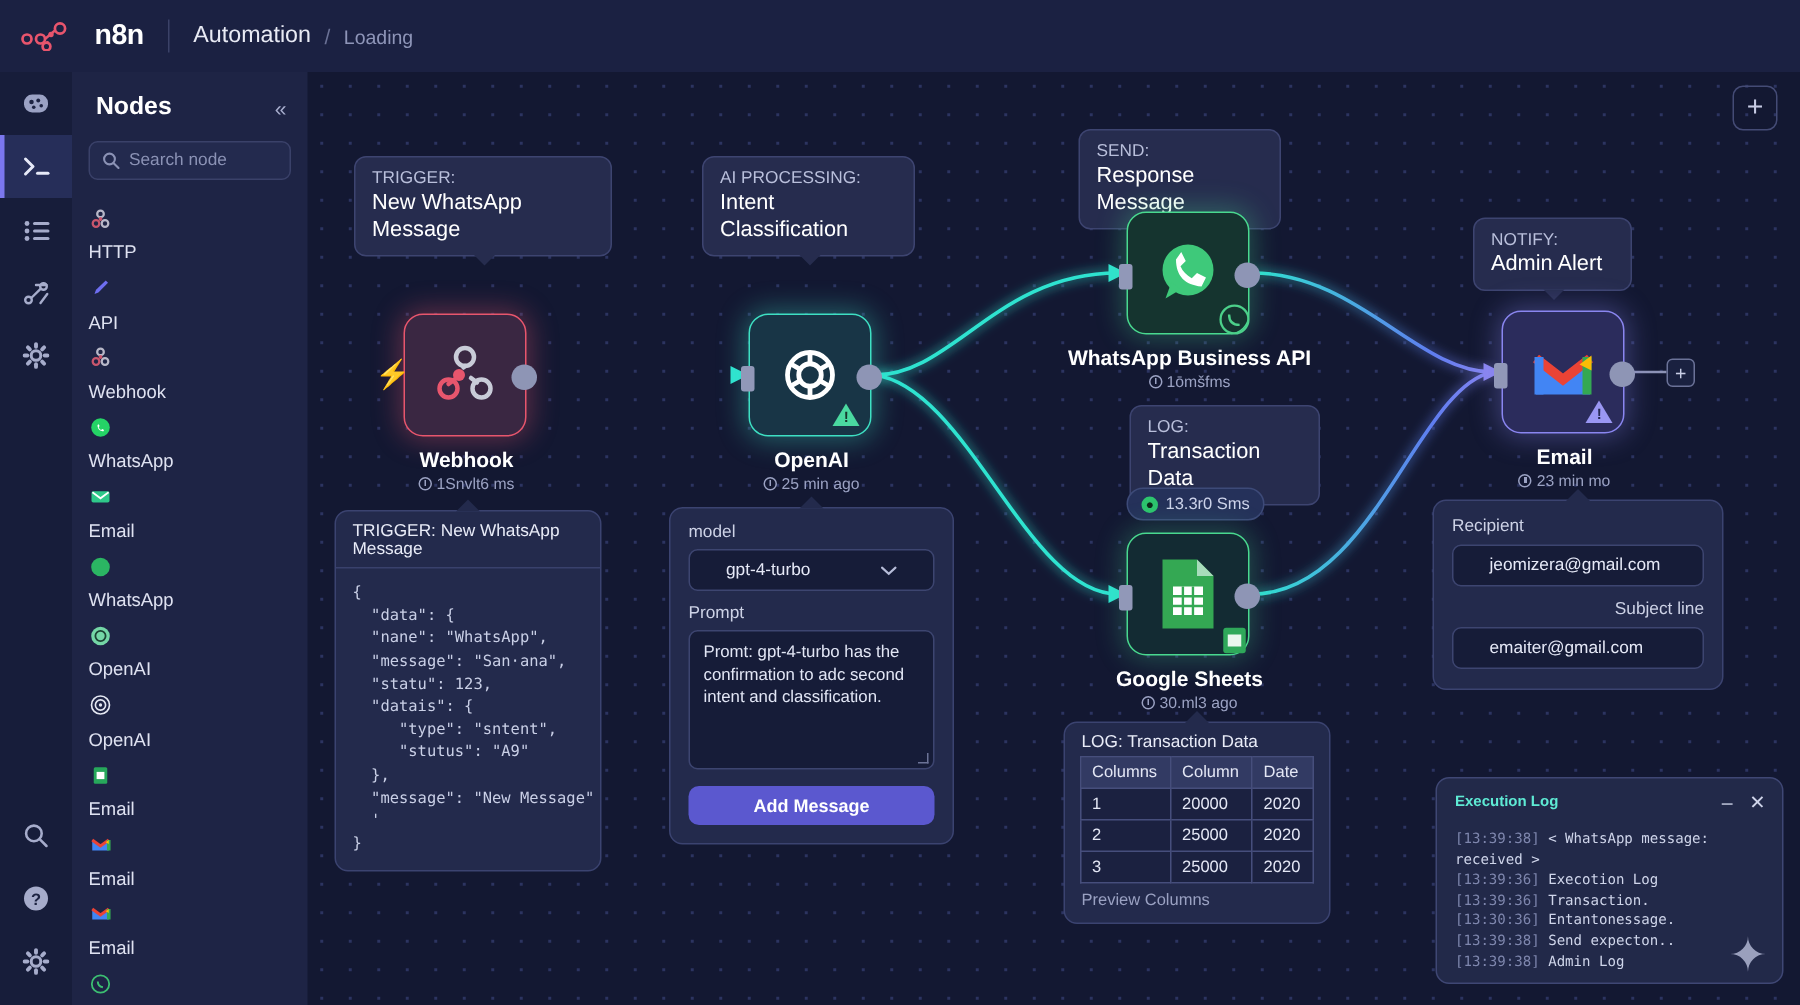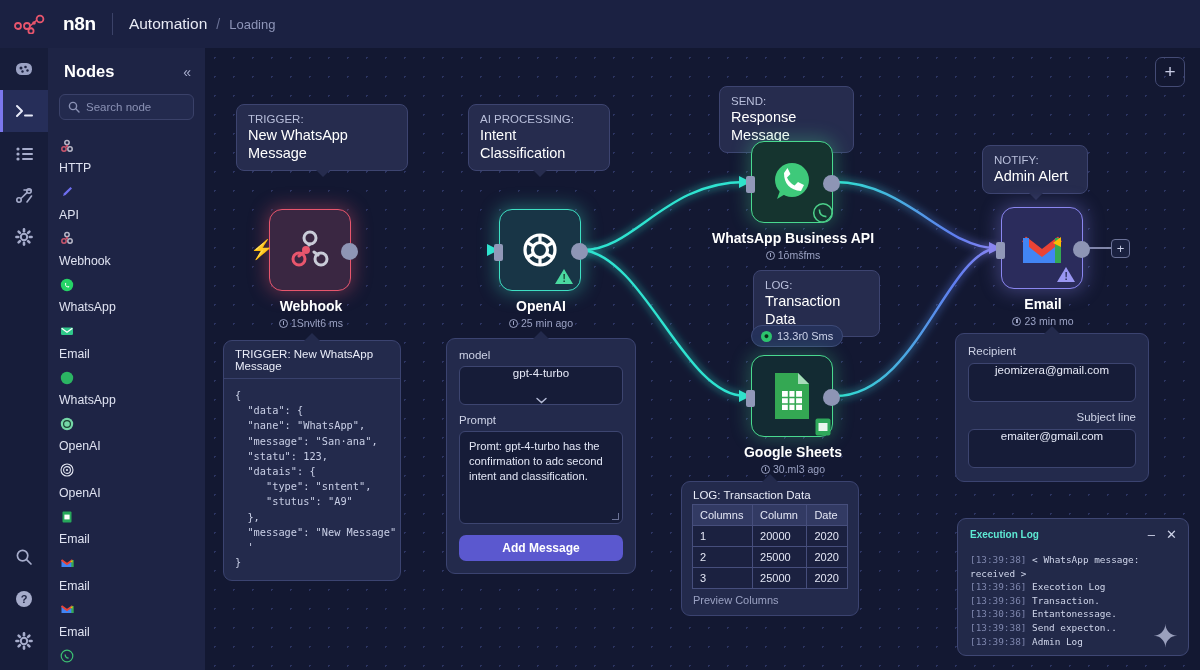--- a/index.html
+++ b/index.html
@@ -177,22 +177,22 @@
   }
   .dp-head { color: #e9ecf8; font-size: 11.5px; padding: 7px 10px 6px 11px; border-bottom: 1px solid #39416c; }
   .json-body {
     font-family: "DejaVu Sans Mono", monospace; font-size: 10.3px; line-height: 15.2px;
     color: #c9cfe6; padding: 9px 11px 10px 11px; white-space: pre;
   }
 
   .field-label { color: #cdd2e6; font-size: 11.5px; }
   .field-box {
     background: #161c38; border: 1px solid #3d4570; border-radius: 6px;
-    height: 39px; display: flex; align-items: center; justify-content: space-between;
-    padding: 0 24px; color: #e6e9f7; font-size: 11.5px; flex-direction: column;
+    height: 28px; display: flex; align-items: center; justify-content: space-between;
+    padding: 0 24px; color: #e6e9f7; font-size: 11.5px;
   }
   .textarea-box {
     background: #161c38; border: 1px solid #3d4570; border-radius: 6px;
     padding: 7px 9px; color: #e2e6f5; font-size: 11.2px; line-height: 15px; position: relative;
   }
   .ta-resize { position: absolute; right: 3px; bottom: 3px; width: 7px; height: 7px; border-right: 1.2px solid #6b7296; border-bottom: 1.2px solid #6b7296; }
   .primary-btn {
     background: #5b58cf; border-radius: 7px; height: 26px; color: #fff; font-size: 12px; font-weight: bold;
     display: flex; align-items: center; justify-content: center;
   }
@@ -719,21 +719,21 @@
       <div class="field-label" style="margin-top:9px;">Prompt</div>
       <div class="textarea-box" style="margin-top:5px; height:93px;">
         <span>Promt: gpt-4-turbo has the confirmation to adc second intent and classification.</span>
         <span class="ta-resize"></span>
       </div>
       <div class="primary-btn" style="margin-top:11px;">
         <span>Add Message</span>
       </div>
     </div>
 
-    <div class="dpanel notch" style="left:476px; top:433px; width:178px; padding-bottom:2px;">
+    <div class="dpanel notch" style="left:504px; top:433px; width:178px; padding-bottom:2px;">
       <div class="dp-head" style="border-bottom:none; padding-bottom:3px;">LOG: Transaction Data</div>
       <div style="padding:0 10px;">
         <table class="tbl">
           <tbody>
               <tr>
             <th>Columns</th>
             <th>Column</th>
             <th>Date</th>
           </tr>
           <tr>

